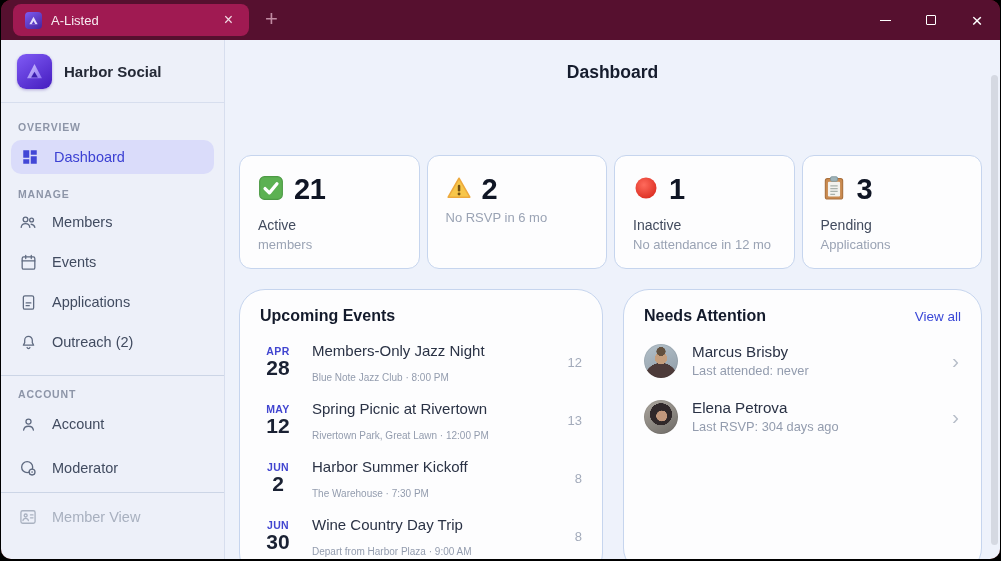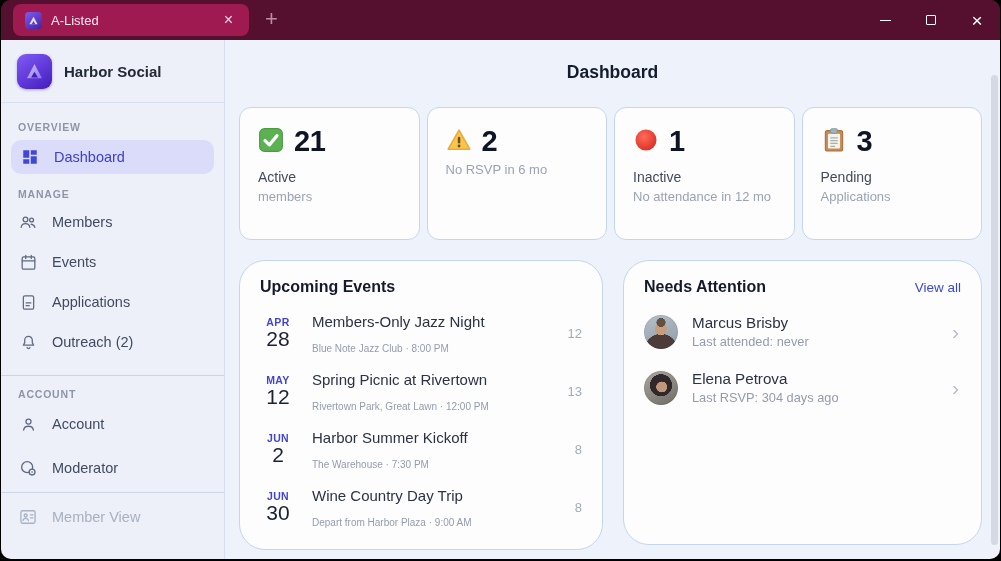--- a/index.html
+++ b/index.html
@@ -54,40 +54,40 @@
   .nav-item.active .nav-ico{color:#4247d6;}
   .nav-item.disabled{color:#a8b0bf;cursor:default;}
   .nav-item.disabled .nav-ico{color:#aab2c1;}
   .nav-divider{height:1px;background:#ccd5e6;margin:13px -8px 0 -8px;}
 
   
   .main{flex:1;position:relative;background:#eef2fb;overflow:hidden;}
   .page-title{text-align:center;margin:22px 0 0 0;font-size:17.5px;
     font-weight:700;color:#151c2d;}
   .stats{display:flex;gap:7px;margin:24px 18px 0 14px;}
-  .stat-card{flex:1;height:133px;background:#fdfdfe;border:1px solid #c6d5ee;
-    border-radius:12px;padding:17px 18px 0 18px;}
+  .stat-card{flex:1;height:114px;background:#fdfdfe;border:1px solid #c6d5ee;
+    border-radius:12px;padding:17px 18px 0 18px;margin-top:48px;}
   .stat-head{display:flex;align-items:center;gap:10px;}
   .stat-value{font-size:29px;font-weight:700;color:#0f1524;letter-spacing:-.5px;}
   .stat-label{margin-top:11px;font-size:14px;font-weight:500;color:#424b5e;}
   .stat-sub{margin-top:4px;font-size:13px;color:#9aa3b4;}
 
   .panels{display:flex;gap:20px;margin:20px 18px 0 14px;align-items:flex-start;}
   .panel{background:#fdfdfe;border:1px solid #c6d5ee;border-radius:26px;
     padding:17px 20px;}
   .panel-events{width:364px;flex:0 0 auto;min-height:290px;}
   .panel-attn{flex:1;min-height:285px;}
   .panel-title{font-size:16px;font-weight:700;color:#131a2b;}
   .panel-head{display:flex;align-items:center;justify-content:space-between;}
   .view-all{font-size:13.5px;color:#3a48d7;cursor:pointer;}
 
   .event-row{display:flex;align-items:center;margin-top:17px;}
   .event-date{width:36px;text-align:center;flex:0 0 auto;}
   .event-month{font-size:10.5px;font-weight:700;color:#4145d0;letter-spacing:.4px;}
-  .event-day{font-size:21px;font-weight:400;color:#1a2133;line-height:1.05;}
+  .event-day{font-size:21px;font-weight:700;color:#1a2133;line-height:1.05;}
   .event-info{flex:1;margin-left:16px;min-width:0;}
   .event-title{font-size:15px;font-weight:500;color:#2a3245;}
   .event-detail{font-size:10px;color:#939cae;margin-top:13px;}
   .event-count{font-size:13px;color:#a3abbb;margin-left:8px;}
 
   .person-row{display:flex;align-items:center;margin-top:18px;cursor:pointer;}
   .avatar{width:34px;height:34px;border-radius:50%;flex:0 0 auto;
     box-shadow:inset 0 0 0 1px rgba(0,0,0,.06);}
   .avatar-marcus{background:
     radial-gradient(circle at 50% 22%, #63503e 0 14%, rgba(0,0,0,0) 15%),

